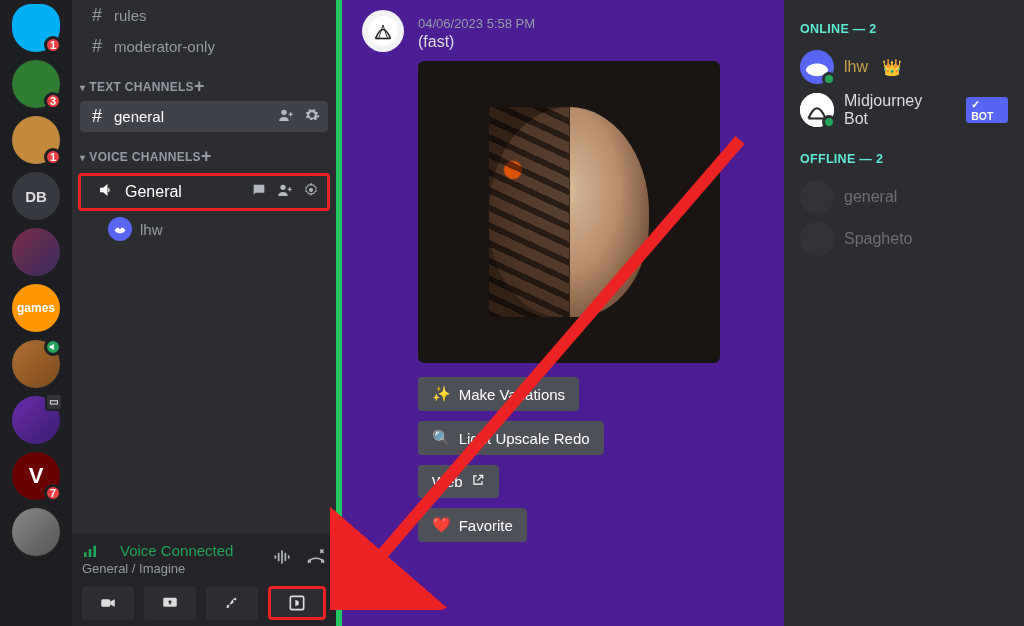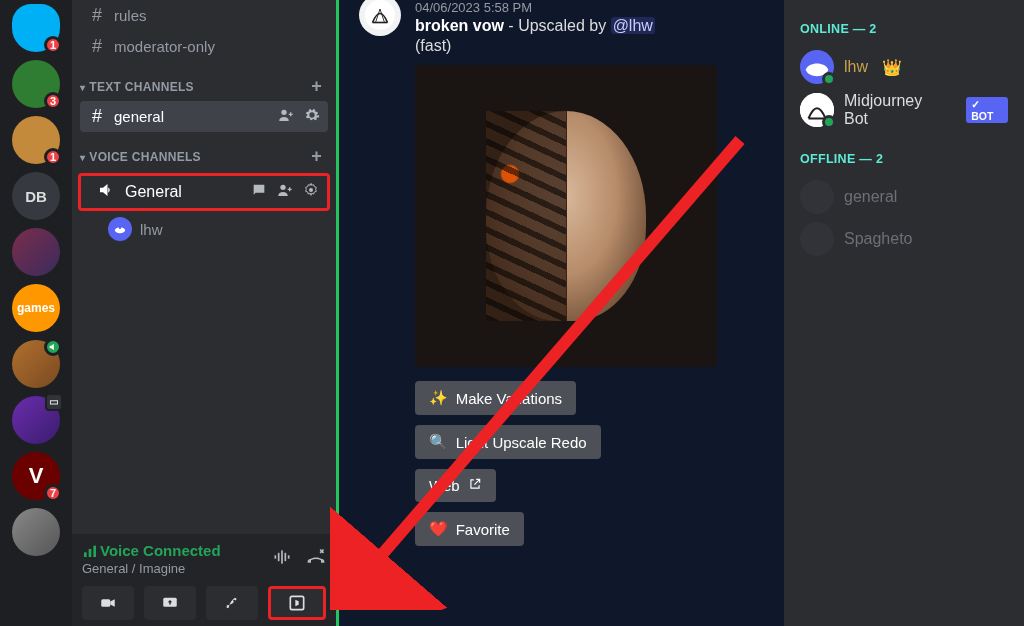--- a/index.html
+++ b/index.html
@@ -58,21 +58,21 @@
     display: flex; flex-direction: column;
     position: relative;
   }
   .chan-row {
     display:flex; align-items:center;
     padding: 5px 8px 5px 16px; color:#949ba4;
     font-size:15px; gap:8px; cursor:pointer;
   }
   .chan-row .pre{width:18px;text-align:center;font-size:18px;}
   .cat-header{
-    display:flex;align-items:center;justify-content:space-between;
+    display:flex;align-items:center;
     padding:14px 14px 4px 8px;
     color:#949ba4;font-size:12px;font-weight:600;letter-spacing:.3px;
   }
   .cat-header .arrow{font-size:10px;margin-right:4px;}
   .cat-header .plus{font-size:18px;cursor:pointer;}
   .chan-row.active{
     background:#404249;color:#fff;border-radius:4px;
     margin:0 8px;padding-left:8px;
   }
   .chan-row.active .tail{display:flex;gap:10px;color:#b5bac1;}
@@ -89,38 +89,38 @@
     padding:4px 0 4px 36px;color:#949ba4;font-size:15px;
   }
   .voice-user .av{
     width:24px;height:24px;border-radius:50%;background:#5865f2;
     display:flex;align-items:center;justify-content:center;color:#fff;font-size:14px;
   }
   .voice-panel{
     margin-top:auto;background:#232428;padding:8px 10px 4px;
   }
   .vc-line1{display:flex;align-items:center;justify-content:space-between;}
-  .vc-status{color:#23a559;font-weight:700;font-size:15px;display:flex;align-items:center;gap:2px;}
+  .vc-status{color:#23a559;font-weight:400;font-size:15px;display:flex;align-items:center;gap:22px;}
   .vc-sub{color:#949ba4;font-size:13px;margin-top:2px;}
   .vc-icons{display:flex;gap:14px;color:#b5bac1;font-size:18px;}
   .vc-buttons{
     display:flex;gap:10px;margin-top:10px;padding-bottom:2px;
   }
   .vc-btn{
     flex:1;height:34px;background:#2b2d31;border-radius:4px;
     display:flex;align-items:center;justify-content:center;
     color:#dcddde;font-size:16px;
   }
   .vc-btn.hl{border:3px solid #ed2224;}
   
   .ystrip{position:absolute;top:0;right:-3px;width:3px;height:100%;background:#f0b232;}
   
   .main {
-    flex:1;background:#0f172a;border-left:3px solid #22c55e;
-    padding: 0 20px 10px; overflow:hidden; position:relative;
+    flex:1;background:#4c1d95;border-left:6px solid #22c55e;
+    padding: 16px 20px 10px; overflow:hidden; position:relative;
   }
   .msg{display:flex;gap:14px;}
   .msg .avatar{
     width:42px;height:42px;border-radius:50%;background:#f2f3f5;
     display:flex;align-items:center;justify-content:center;flex-shrink:0;
     margin-top:-6px;
   }
   .msg .avatar svg{width:30px;height:30px;}
   .msg .body{flex:1;}
   .timestamp{color:#949ba4;font-size:13px;}
@@ -344,23 +344,20 @@
     <div class="avatar">
       <svg viewBox="0 0 40 40">
           <circle cx="20" cy="20" r="20" fill="#fff"></circle>
           <path d="M10 30 Q20 6 30 30" fill="none" stroke="#222" stroke-width="2.2"></path>
           <path d="M10 30 H30" stroke="#222" stroke-width="2.2"></path>
           <path d="M14 30 L20 12 L26 30" fill="none" stroke="#222" stroke-width="1.2"></path>
         </svg>
     </div>
     <div class="body">
       <div class="timestamp">04/06/2023 5:58 PM</div>
-      <div class="content-line">
-        <span class="prompt">broken vow</span><span> - Upscaled by </span><span class="mention">@lhw</span>
-      </div>
       <div class="content-line">(fast)</div>
       <div class="gen-image">
         <div class="hair"></div>
         <div class="face"></div>
       </div>
       <div class="btn-col" id="btn-col">
           <div class="d-btn">
             <span class="em">✨</span>
             <span>Make Variations</span>
           </div>

